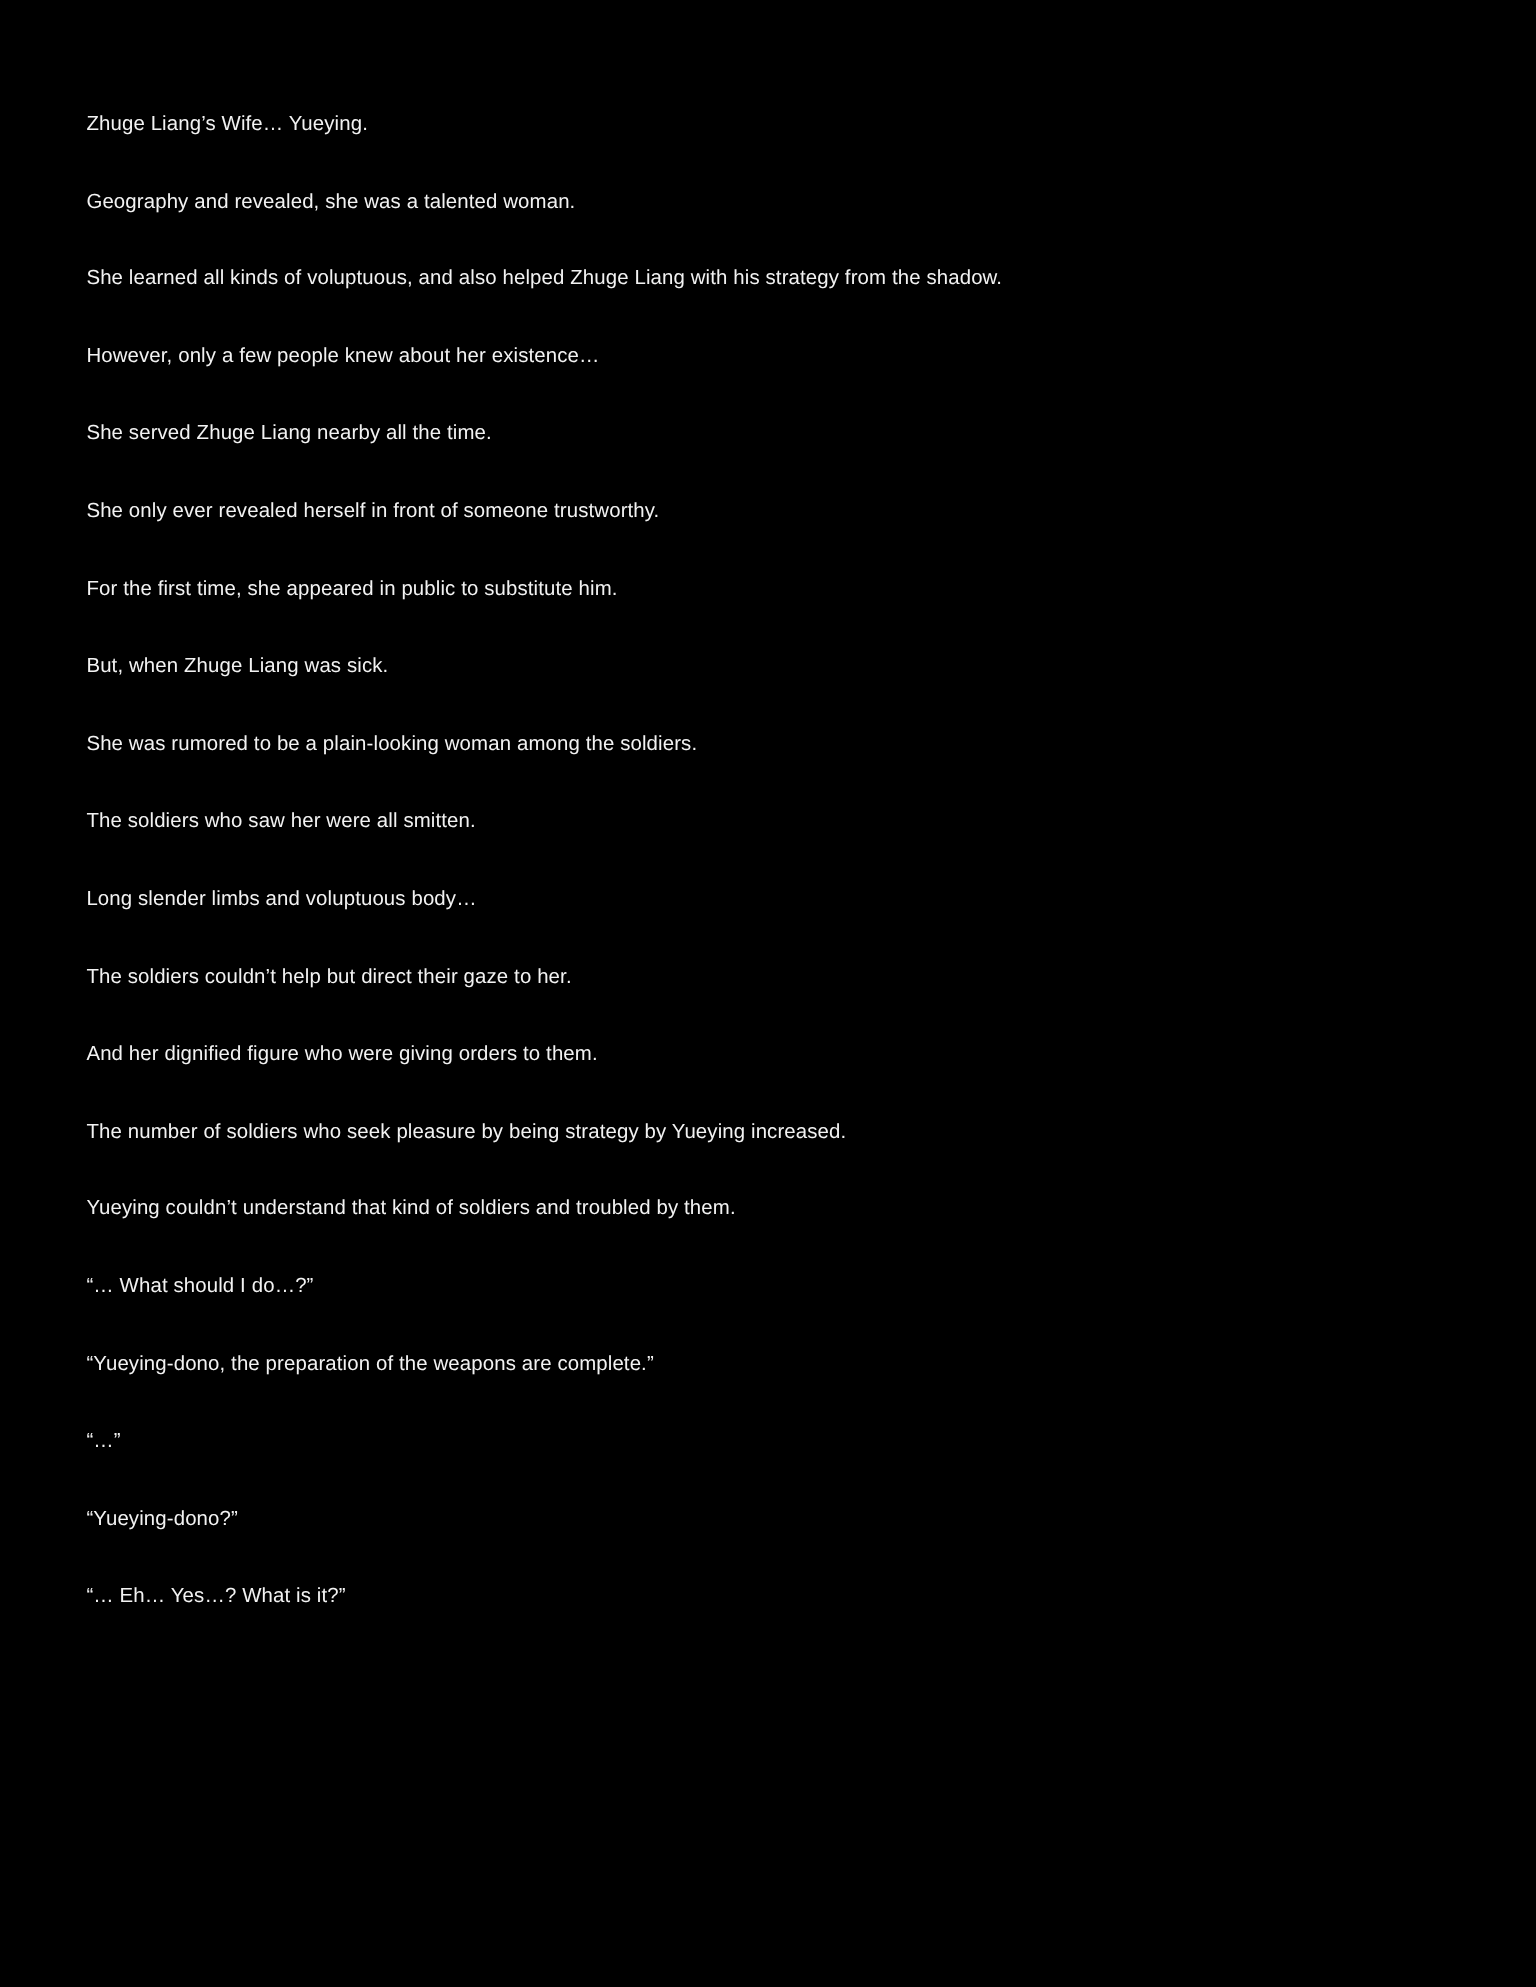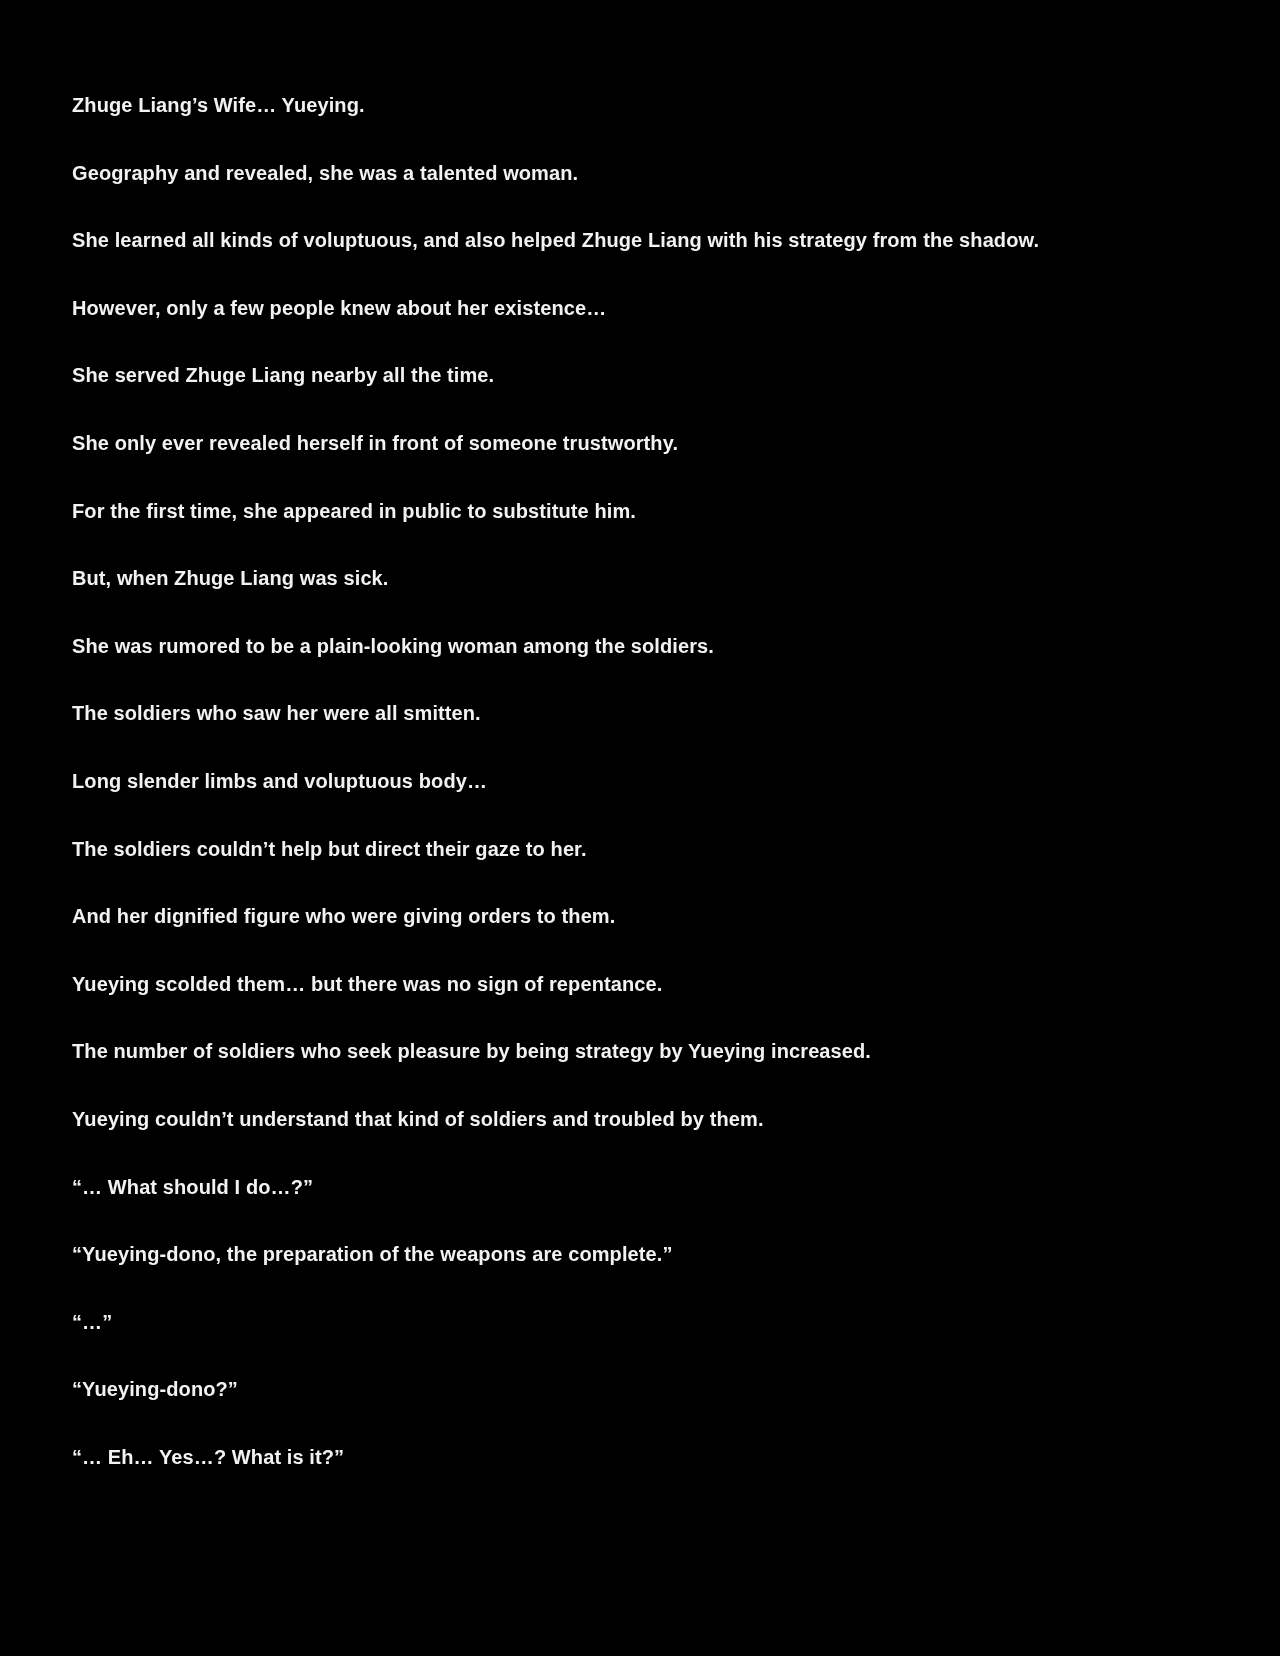--- a/index.html
+++ b/index.html
@@ -19,47 +19,46 @@
     width: 1280px;
     min-height: 1656px;
     background: #000000;
     box-sizing: border-box;
     padding: 62px 72px 60px 72px;
   }
   .text-body {
     display: block;
   }
   .line {
-    font-size: 20px;
+    font-size: 17px;
     line-height: 47.6px;
     letter-spacing: 0.1px;
     color: #f2f2f2;
     white-space: pre-wrap;
-    font-weight: 700;
+    font-weight: 400;
   }
 </style>
 </head>
 <body>
 
 <div class="page">
   <div class="text-body">
     <p class="line">Zhuge Liang’s Wife… Yueying.</p>
     <p class="line">Geography and revealed, she was a talented woman.</p>
     <p class="line">She learned all kinds of voluptuous, and also helped Zhuge Liang with his strategy from the shadow.</p>
     <p class="line">However, only a few people knew about her existence…</p>
     <p class="line">She served Zhuge Liang nearby all the time.</p>
     <p class="line">She only ever revealed herself in front of someone trustworthy.</p>
     <p class="line">For the first time, she appeared in public to substitute him.</p>
     <p class="line">But, when Zhuge Liang was sick.</p>
     <p class="line">She was rumored to be a plain-looking woman among the soldiers.</p>
     <p class="line">The soldiers who saw her were all smitten.</p>
     <p class="line">Long slender limbs and voluptuous body…</p>
     <p class="line">The soldiers couldn’t help but direct their gaze to her.</p>
     <p class="line">And her dignified figure who were giving orders to them.</p>
-    <p class="line">Yueying scolded them… but there was no sign of repentance.</p>
     <p class="line">The number of soldiers who seek pleasure by being strategy by Yueying increased.</p>
     <p class="line">Yueying couldn’t understand that kind of soldiers and troubled by them.</p>
     <p class="line">“… What should I do…?”</p>
     <p class="line">“Yueying-dono, the preparation of the weapons are complete.”</p>
     <p class="line">“…”</p>
     <p class="line">“Yueying-dono?”</p>
     <p class="line">“… Eh… Yes…? What is it?”</p>
 
   </div>
 </div>

